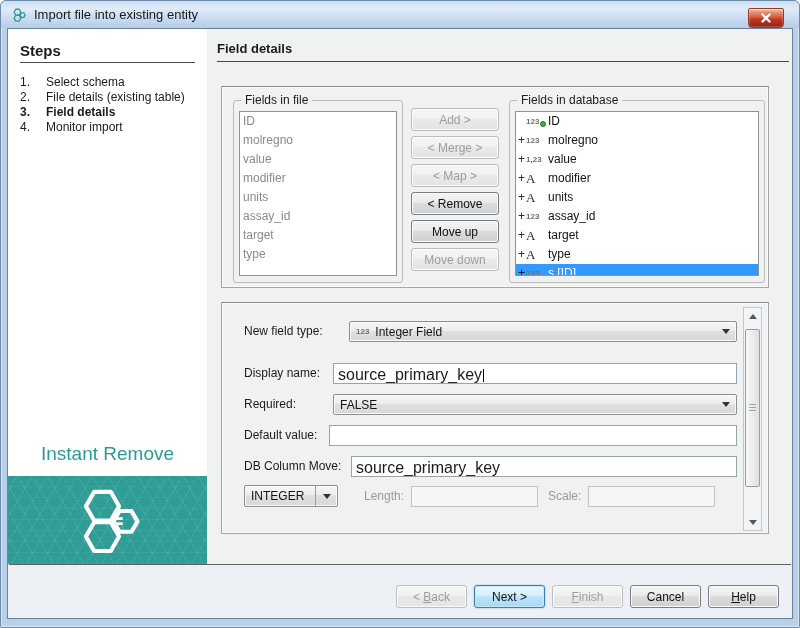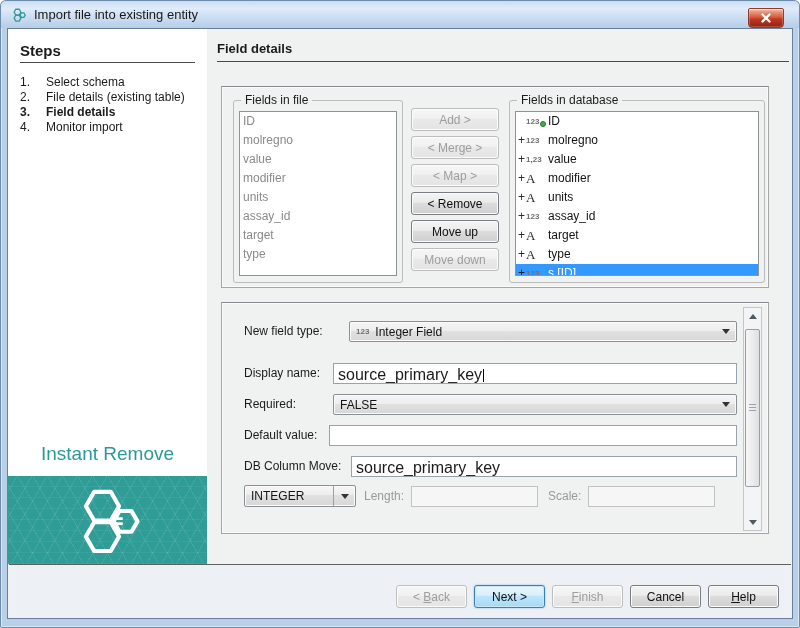--- a/index.html
+++ b/index.html
@@ -306,21 +306,21 @@
         <span class="flabel" style="top:125px;">Default value:</span>
         <div class="textbox" style="left:107px;top:122px;width:408px;">
           <span></span>
         </div>
 
         <span class="flabel" style="top:156px;">DB Column Move:</span>
         <div class="textbox" style="left:129px;top:153px;width:386px;">
           <span>source_primary_key</span>
         </div>
 
-        <div class="combo" style="left:22px;top:182px;width:112px;height:22px;">
+        <div class="combo" style="left:22px;top:182px;width:94px;height:22px;">
           <span class="combo-val">INTEGER</span>
           <span class="arrow-sec">
             <span class="combo-arrow"></span>
           </span>
         </div>
         <span class="flabel dim" style="left:142px;top:186px;">Length:</span>
         <div class="textbox disabled" style="left:189px;top:183px;width:127px;">
           <span></span>
         </div>
         <span class="flabel dim" style="left:326px;top:186px;">Scale:</span>

